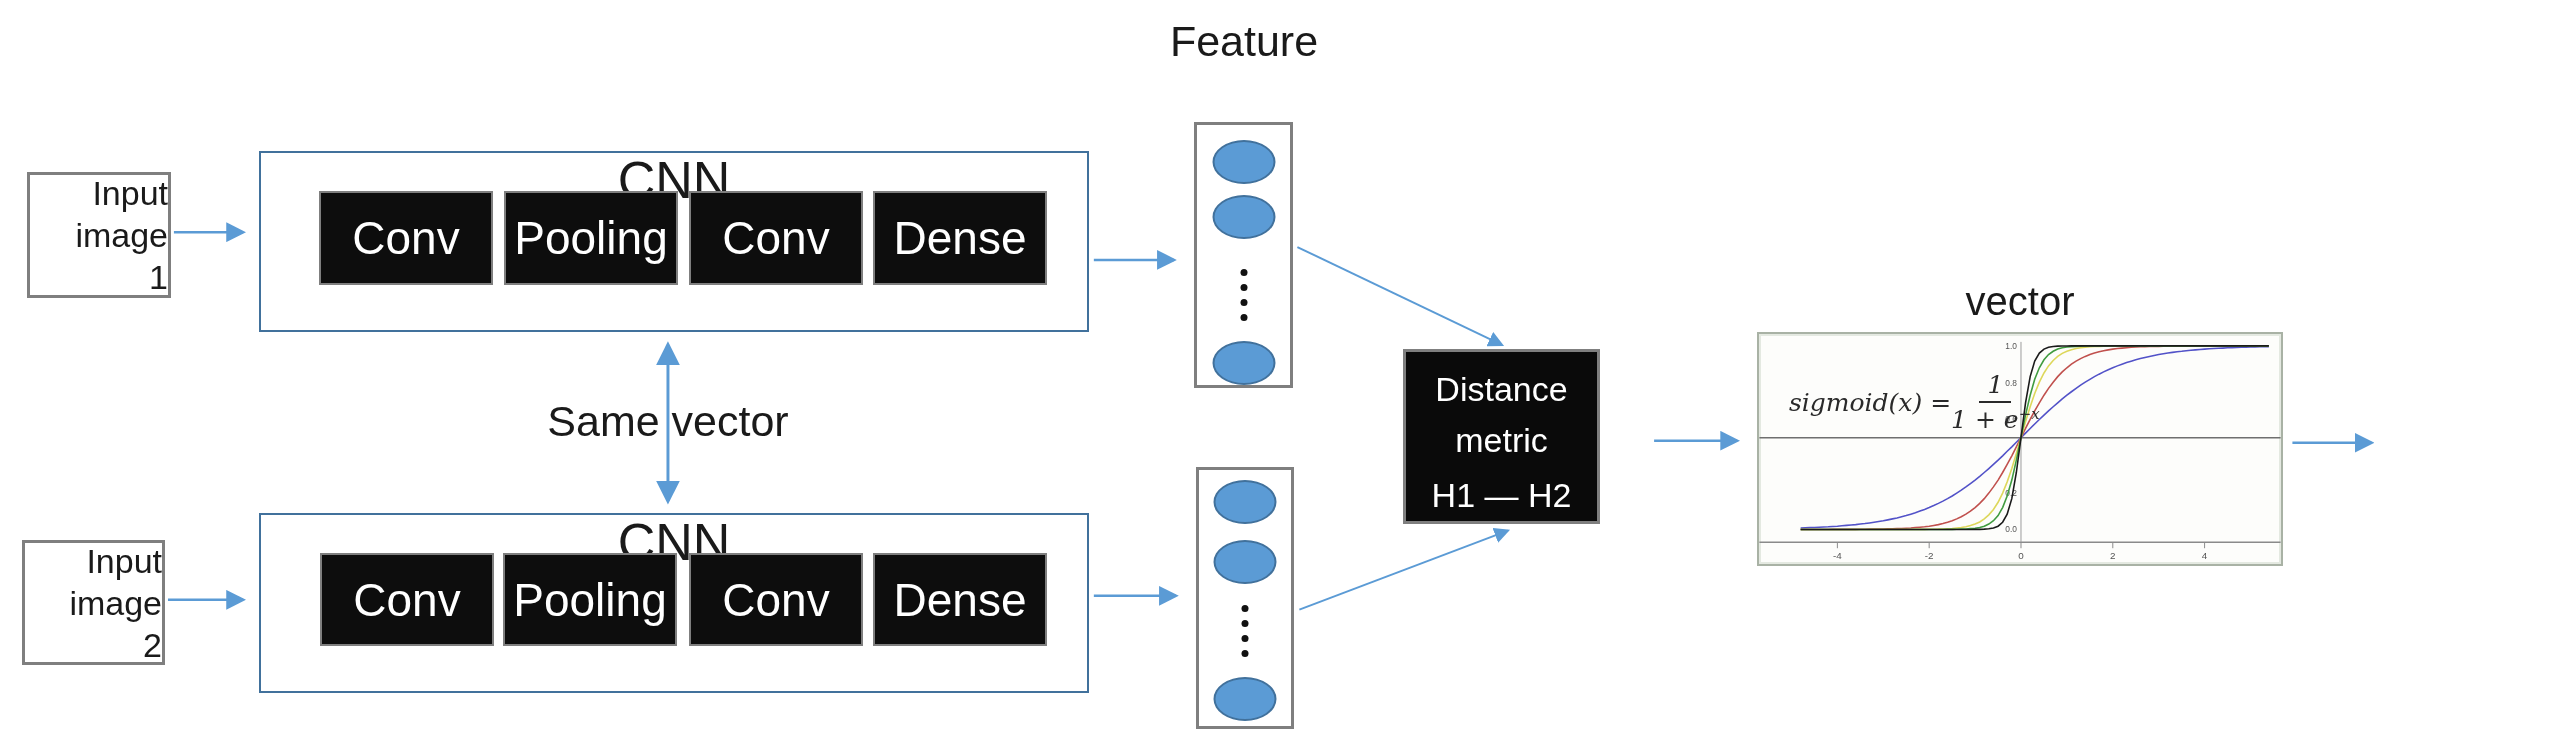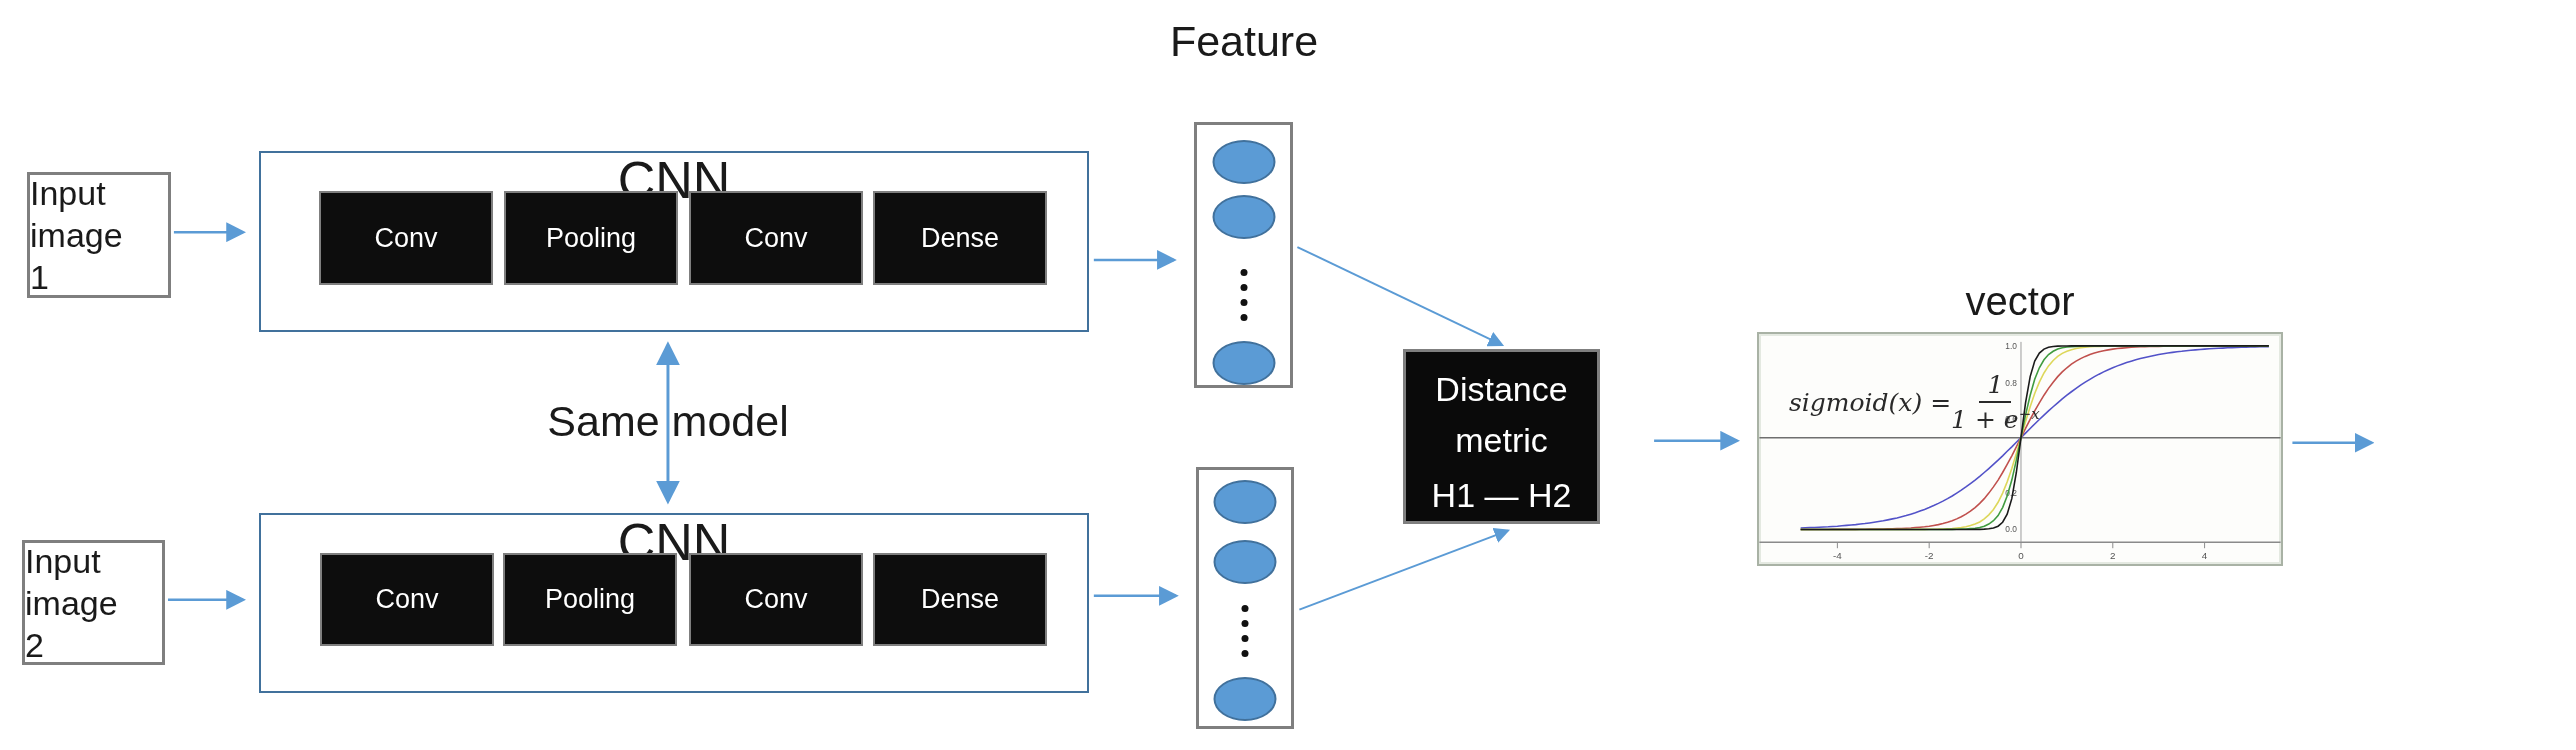--- a/index.html
+++ b/index.html
@@ -6,36 +6,36 @@
   html,body { background:#ffffff; }
   body { font-family:"Liberation Sans", sans-serif; }
   #canvas {
     position:relative; width:2576px; height:751px; background:#ffffff; overflow:hidden;
   }
   .abs { position:absolute; }
 
   
   .io-box {
     border:3px solid #7f7f7f; background:#ffffff;
-    display:flex; flex-direction:column; justify-content:center; align-items:flex-start;
+    display:flex; flex-direction:column; justify-content:center; align-items:flex-end;
     font-size:34px; line-height:42px; color:#1a1a1a; text-align:center;
   }
 
   
   .cnn-box { border:2px solid #41719c; background:#ffffff; }
   .cnn-label {
     position:absolute; left:50%; top:-3px; transform:translateX(-50%);
     font-size:52px; color:#1a1a1a; white-space:nowrap;
   }
 
   
   .layer-box {
     background:#0d0d0d; border:2px solid #7f7f7f; color:#ffffff;
     display:flex; align-items:center; justify-content:center;
-    font-size:27px;
+    font-size:46px;
   }
 
   .big-label { font-size:43px; color:#1a1a1a; white-space:nowrap; }
 
   
   .fv-box { border:3px solid #7f7f7f; background:#ffffff; }
   .fv-ellipse {
     position:absolute; left:50%; transform:translateX(-50%);
     width:63px; height:44px; border-radius:50%;
     background:#5b9bd5; border:2px solid #41719c;
@@ -107,21 +107,21 @@
   </div>
 
   <div class="abs cnn-box" style="left:259px;top:151px;width:830px;height:181px;">
     <div class="cnn-label">CNN</div>
   </div>
   <div class="abs layer-box" style="left:319px;top:191px;width:174px;height:94px;">Conv</div>
   <div class="abs layer-box" style="left:504px;top:191px;width:174px;height:94px;">Pooling</div>
   <div class="abs layer-box" style="left:689px;top:191px;width:174px;height:94px;">Conv</div>
   <div class="abs layer-box" style="left:873px;top:191px;width:174px;height:94px;">Dense</div>
 
-  <div class="abs big-label" style="left:668px;top:397px;transform:translateX(-50%);">Same model</div>
+  <div class="abs big-label" style="left:668px;top:397px;transform:translateX(-50%);">Same vector</div>
 
   <div class="abs cnn-box" style="left:259px;top:513px;width:830px;height:180px;">
     <div class="cnn-label">CNN</div>
   </div>
   <div class="abs layer-box" style="left:320px;top:553px;width:174px;height:93px;">Conv</div>
   <div class="abs layer-box" style="left:503px;top:553px;width:174px;height:93px;">Pooling</div>
   <div class="abs layer-box" style="left:689px;top:553px;width:174px;height:93px;">Conv</div>
   <div class="abs layer-box" style="left:873px;top:553px;width:174px;height:93px;">Dense</div>
 
   <div class="abs fv-title" style="left:1244px;top:14px;transform:translateX(-50%);">

